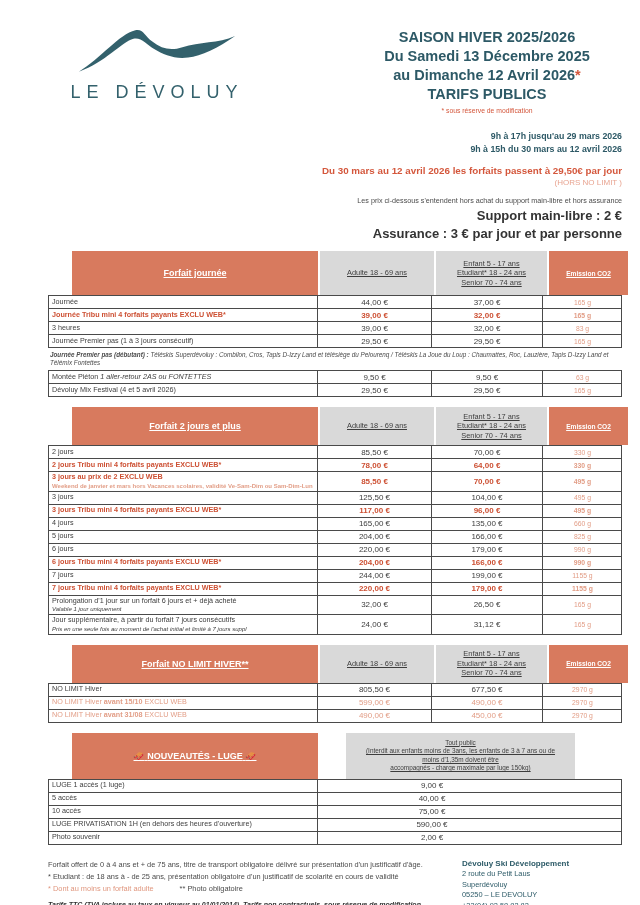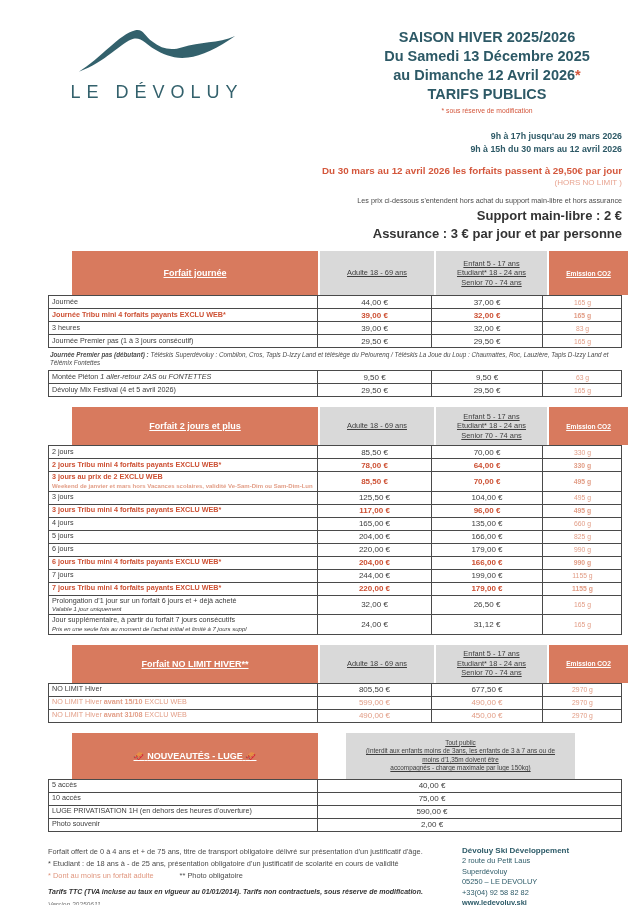--- a/index.html
+++ b/index.html
@@ -329,20 +329,26 @@
         <div class="hcell hc-gray h46" style="font-size:6.4px;line-height:8.5px;">
           <div>Tout public</div>
           <div>(Interdit aux enfants moins de 3ans, les enfants de 3 à 7 ans ou de</div>
           <div>moins d'1,35m doivent être</div>
           <div>accompagnés - charge maximale par luge 150kg)</div>
         </div>
       </div>
       <div class="tbody">
           <div class="tr luge">
             <div class="td lab">
+              <div><span>LUGE 1 accès (1 luge)</span></div>
+            </div>
+            <div class="td val lugeval">9,00 €</div>
+          </div>
+          <div class="tr luge">
+            <div class="td lab">
               <div><span>5 accès</span></div>
             </div>
             <div class="td val lugeval">40,00 €</div>
           </div>
           <div class="tr luge">
             <div class="td lab">
               <div><span>10 accès</span></div>
             </div>
             <div class="td val lugeval">75,00 €</div>
           </div>

